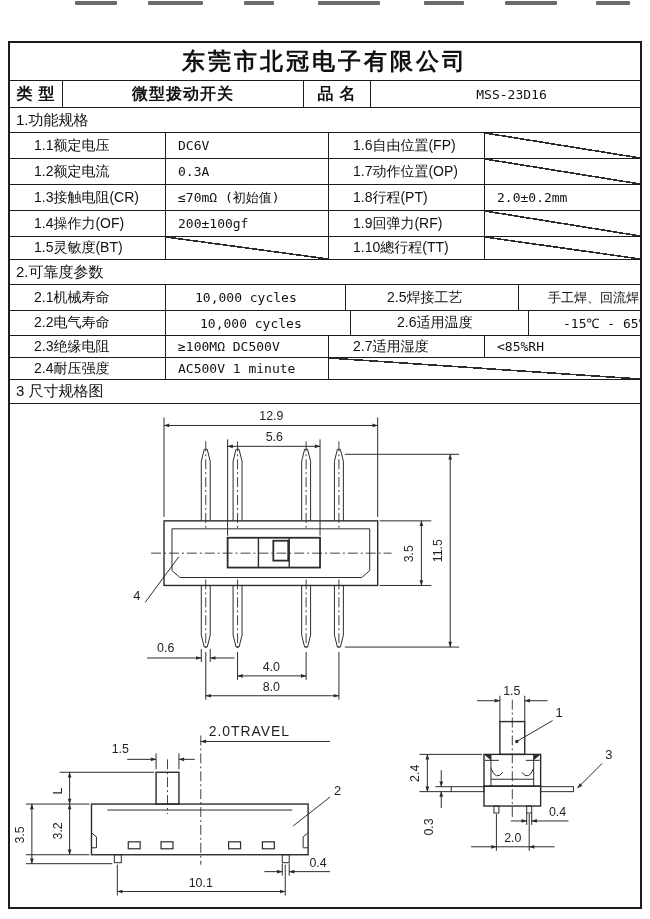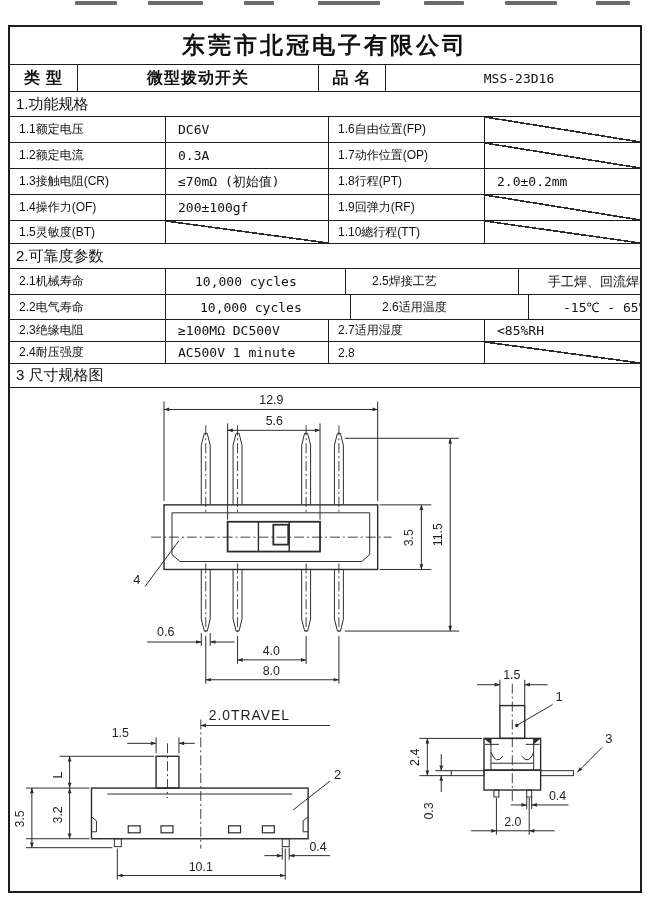--- a/index.html
+++ b/index.html
@@ -1,33 +1,33 @@
 <!DOCTYPE html>
 <html><head>
 <meta charset="utf-8">
 <style>
   html,body{margin:0;padding:0;background:#fff;}
   .page{position:relative;width:650px;height:919px;background:#ffffff;overflow:hidden;
         font-family:"Liberation Sans",sans-serif;color:#111;}
   .artifact{position:absolute;top:1px;height:4px;background:#3a3a3a;opacity:.75;border-radius:1px;}
-  .frame{position:absolute;left:8px;top:25px;width:634px;height:868px;border:2px solid #1c1c1c;
+  .frame{position:absolute;left:8px;top:41px;width:634px;height:868px;border:2px solid #1c1c1c;
          box-sizing:border-box;background:#fff;}
   .row{display:flex;width:100%;box-sizing:border-box;border-bottom:1px solid #1c1c1c;}
   .cell{box-sizing:border-box;display:flex;align-items:center;overflow:hidden;white-space:nowrap;}
   .vline{border-right:1px solid #1c1c1c;}
   .company-row{height:38px;justify-content:center;align-items:center;display:flex;}
   .company{font-size:23px;font-weight:bold;letter-spacing:3px;font-family:"Liberation Serif",serif;}
   .type-row{height:27px;}
   .hdr{font-weight:bold;font-size:16px;justify-content:center;font-family:"Liberation Serif",serif;letter-spacing:1px;}
   .sec-row{height:25px;font-size:15px;padding-left:6px;display:flex;align-items:center;
            border-bottom:1px solid #1c1c1c;box-sizing:border-box;}
-  .label{font-size:12px;padding-left:9px;}
+  .label{font-size:14px;padding-left:24px;}
   .value{font-size:13px;padding-left:12px;font-family:"DejaVu Sans Mono",monospace;}
   .c1{width:156px;} .c2{width:163px;} .c3{width:156px;} .c4{width:159px;flex:1;}
-  .t1{width:68px;text-align:right;} .t2{width:241px;justify-content:center;} .t3{width:67px;text-align:right;} .t4{flex:1;justify-content:center;}
+  .t1{width:53px;text-align:right;} .t2{width:241px;justify-content:center;} .t3{width:67px;text-align:right;} .t4{flex:1;justify-content:center;}
   .slash{background:linear-gradient(to top right,
           transparent calc(50% - 0.8px), #2c2c2c calc(50% - 0.8px),
           #2c2c2c calc(50% + 0.8px), transparent calc(50% + 0.8px));}
   .drawing-cell{height:506px;border-bottom:none;position:relative;justify-content:center;}
   svg text{font-family:"Liberation Sans",sans-serif;fill:#1f1f1f;}
   .dimtxt{font-size:12.5px;}
   .parttxt{font-size:13px;}
   .travel{font-size:14px;letter-spacing:1px;}
 </style>
 </head>
@@ -105,21 +105,20 @@
     </div>
     <div class="row" style="height:22px;">
       <div class="cell vline label c1">2.3绝缘电阻</div>
       <div class="cell vline value c2">≥100MΩ DC500V</div>
       <div class="cell vline label c3">2.7适用湿度</div>
       <div class="cell value c4">&lt;85%RH</div>
     </div>
     <div class="row" style="height:22px;text-align:right;">
       <div class="cell vline label c1">2.4耐压强度</div>
       <div class="cell vline value c2">AC500V 1 minute</div>
-      <div class="cell vline label c3">2.8</div>
       <div class="cell value c4 slash"></div>
     </div>
 
     <div class="sec-row" style="height:24px;">3 尺寸规格图</div>
 
     <div class="row drawing-cell">
       <svg viewBox="0 0 634 506" width="634" height="506">
         <defs>
           <marker id="ar" viewBox="0 0 10 10" refX="9.5" refY="5" markerWidth="10" markerHeight="5.5" orient="auto-start-reverse">
             <path d="M0,1.6 L10,5 L0,8.4 Z" fill="#2b2b2b"></path>

